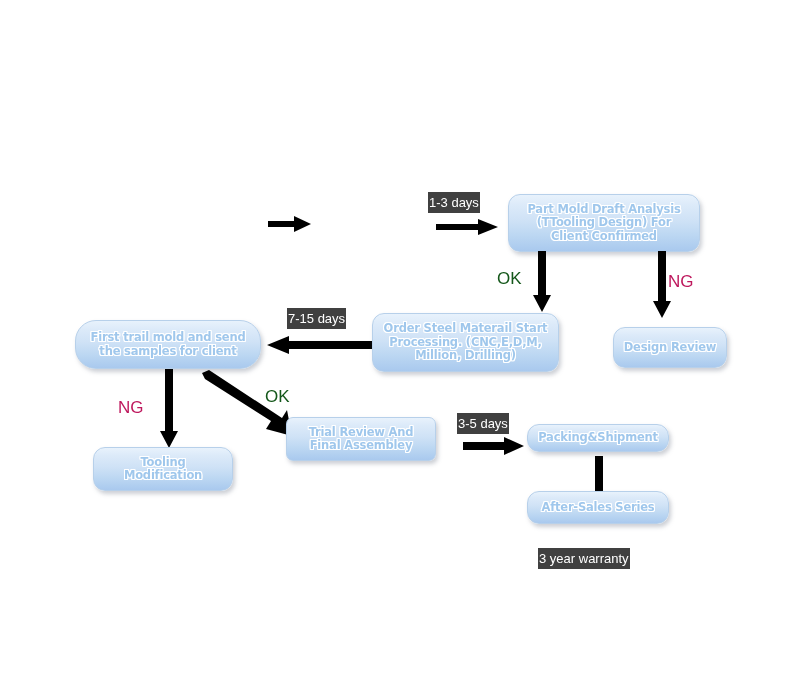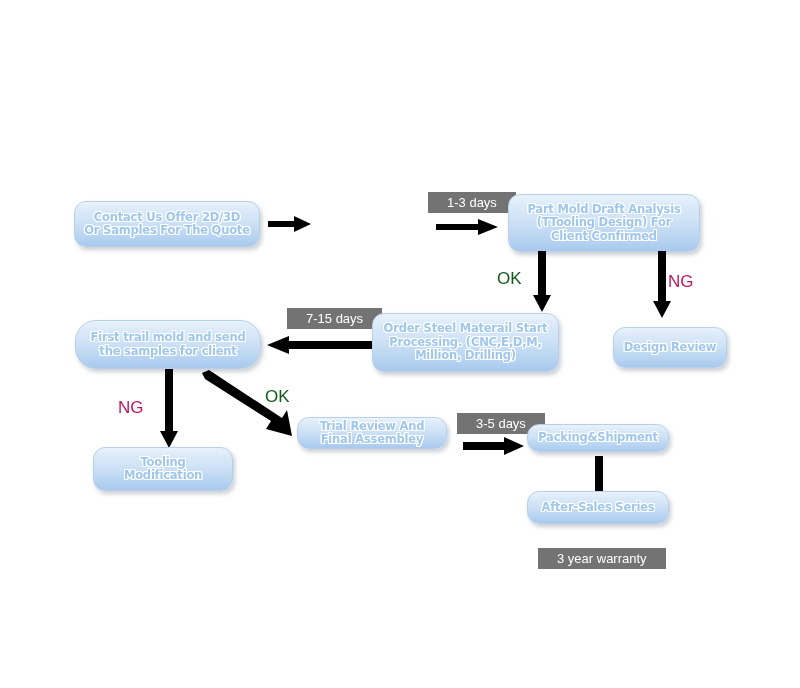--- a/index.html
+++ b/index.html
@@ -56,28 +56,28 @@
        0px  1px 0 #ffffff,
       -1px  0px 0 #ffffff,
        1px  0px 0 #ffffff;
     white-space: pre-line;
   }
 
   
   .badge {
     position: absolute;
     box-sizing: border-box;
-    background: #737373;
+    background: #404040;
     color: #ffffff;
     font-family: "Liberation Sans", sans-serif;
     font-size: 13px;
     font-weight: normal;
     line-height: 21px;
     height: 21px;
-    padding: 0 19px;
+    padding: 0 1px;
     white-space: nowrap;
     text-align: right;
   }
 
   
   .deco-label {
     position: absolute;
     font-family: "Liberation Sans", sans-serif;
     font-size: 17px;
     line-height: 19px;
@@ -91,24 +91,20 @@
     position: absolute;
     overflow: visible;
   }
   .arrow svg { display: block; overflow: visible; }
 </style>
 </head>
 <body>
 
 <div id="canvas">
 
-  <div class="node" style="left:74px; top:201px; width:186px; height:46px;">
-    <span class="label">Contact Us Offer 2D/3D
-Or Samples For The Quote</span>
-  </div>
 
   <div class="arrow" style="left:268px; top:215px; width:44px; height:18px;">
     <svg width="44" height="18" viewBox="0 0 44 18">
       <path d="M0 6 L26 6 L26 1 L43 9 L26 17 L26 12 L0 12 Z" fill="#000000"></path>
     </svg>
   </div>
 
 
   <div class="badge" style="left:428px; top:192px;">1-3 days</div>
 
@@ -173,21 +169,21 @@
       <path d="M2 3 L9 0 L82 48 L87 40 L92 66 L66 59 L71 51 L5 9 Z" fill="#000000"></path>
     </svg>
   </div>
   <div class="deco-label deco-ok" style="left:265px; top:387px;">OK</div>
 
   <div class="node" style="left:93px; top:447px; width:140px; height:44px;">
     <span class="label">Tooling
 Modification</span>
   </div>
 
-  <div class="node" style="left:297px; top:417px; width:150px; height:32px;">
+  <div class="node" style="left:286px; top:417px; width:150px; height:44px;border-radius:7px;">
     <span class="label">Trial Review And
 Final Assembley</span>
   </div>
 
   <div class="badge" style="left:457px; top:413px;">3-5 days</div>
 
   <div class="arrow" style="left:463px; top:437px; width:62px; height:18px;">
     <svg width="62" height="18" viewBox="0 0 62 18">
       <path d="M0 5 L41 5 L41 0 L61 9 L41 18 L41 13 L0 13 Z" fill="#000000"></path>
     </svg>

